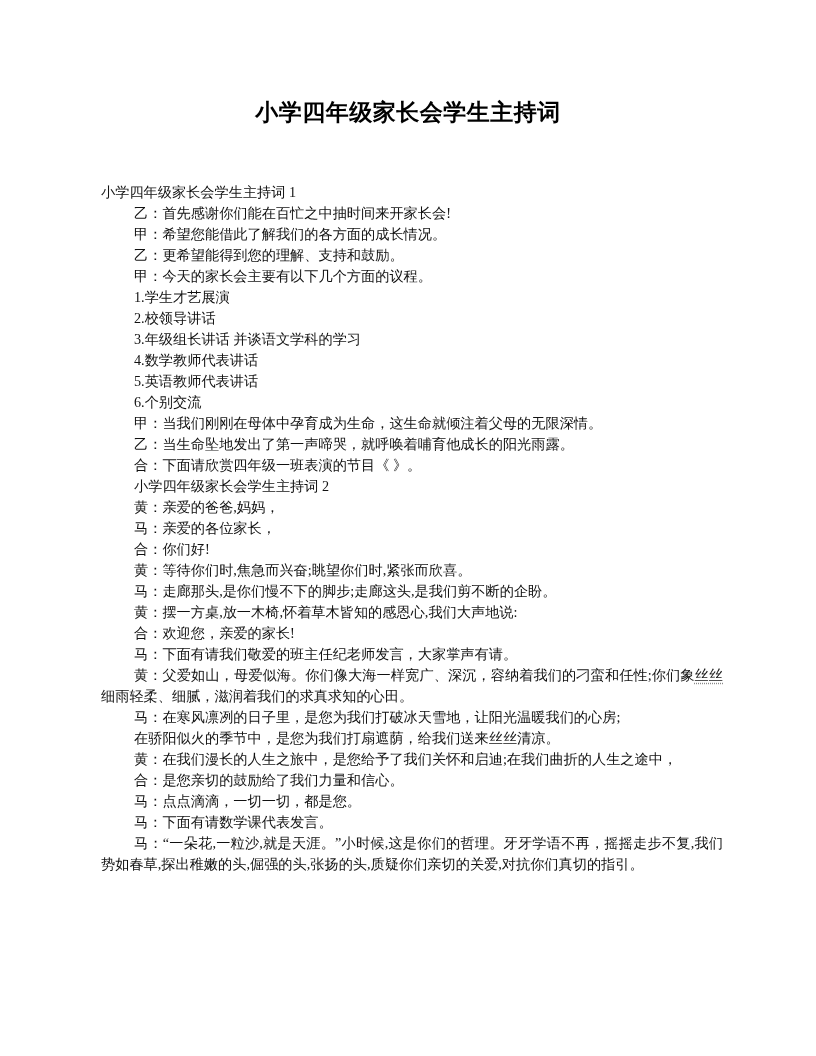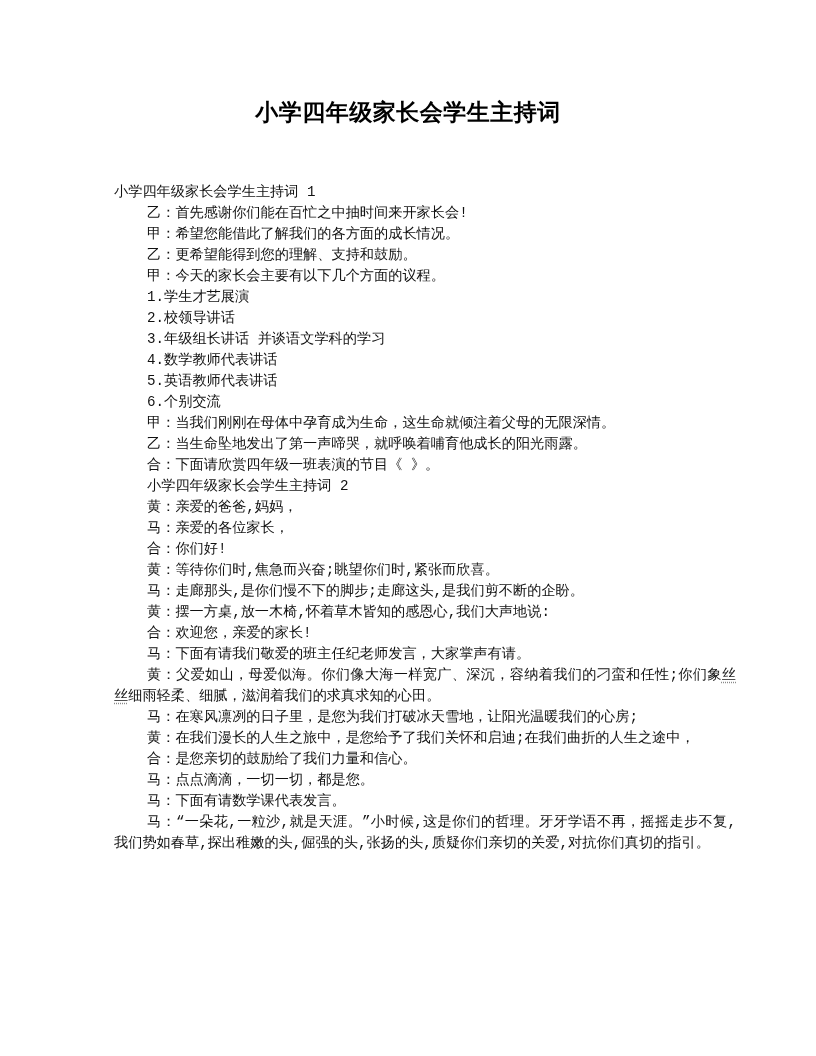--- a/index.html
+++ b/index.html
@@ -31,23 +31,23 @@
       font-weight: bold;
       font-size: 23px;
       line-height: 32px;
       letter-spacing: 0.5px;
       color: #000000;
       margin: 0;
     }
     .doc-body {
       position: absolute;
       top: 182px;
-      left: 114px;
+      left: 101px;
       width: 622px;
-      font-family: Liberation Mono, monospace;
+      font-family: Liberation Serif, serif;
       font-size: 14.2px;
       line-height: 21px;
       color: #111111;
     }
     .p {
       margin: 0;
       padding: 0;
       text-align: justify;
       text-justify: inter-character;
       word-break: break-all;
@@ -87,19 +87,20 @@
     <p class="p indent">黄：亲爱的爸爸,妈妈，</p>
     <p class="p indent">马：亲爱的各位家长，</p>
     <p class="p indent">合：你们好!</p>
     <p class="p indent">黄：等待你们时,焦急而兴奋;眺望你们时,紧张而欣喜。</p>
     <p class="p indent">马：走廊那头,是你们慢不下的脚步;走廊这头,是我们剪不断的企盼。</p>
     <p class="p indent">黄：摆一方桌,放一木椅,怀着草木皆知的感恩心,我们大声地说:</p>
     <p class="p indent">合：欢迎您，亲爱的家长!</p>
     <p class="p indent">马：下面有请我们敬爱的班主任纪老师发言，大家掌声有请。</p>
     <p class="p indent"><span>黄：父爱如山，母爱似海。你们像大海一样宽广、深沉，容纳着我们的刁蛮和任性;你们象</span><span class="spell">丝丝</span><span>细雨轻柔、细腻，滋润着我们的求真求知的心田。</span></p>
     <p class="p indent">马：在寒风凛冽的日子里，是您为我们打破冰天雪地，让阳光温暖我们的心房;</p>
+    <p class="p indent">在骄阳似火的季节中，是您为我们打扇遮荫，给我们送来丝丝清凉。</p>
     <p class="p indent">黄：在我们漫长的人生之旅中，是您给予了我们关怀和启迪;在我们曲折的人生之途中，</p>
     <p class="p indent">合：是您亲切的鼓励给了我们力量和信心。</p>
     <p class="p indent">马：点点滴滴，一切一切，都是您。</p>
     <p class="p indent">马：下面有请数学课代表发言。</p>
     <p class="p indent">马：“一朵花,一粒沙,就是天涯。”小时候,这是你们的哲理。牙牙学语不再，摇摇走步不复,我们势如春草,探出稚嫩的头,倔强的头,张扬的头,质疑你们亲切的关爱,对抗你们真切的指引。</p>
   </div>
 </div>
 
 </body></html>

